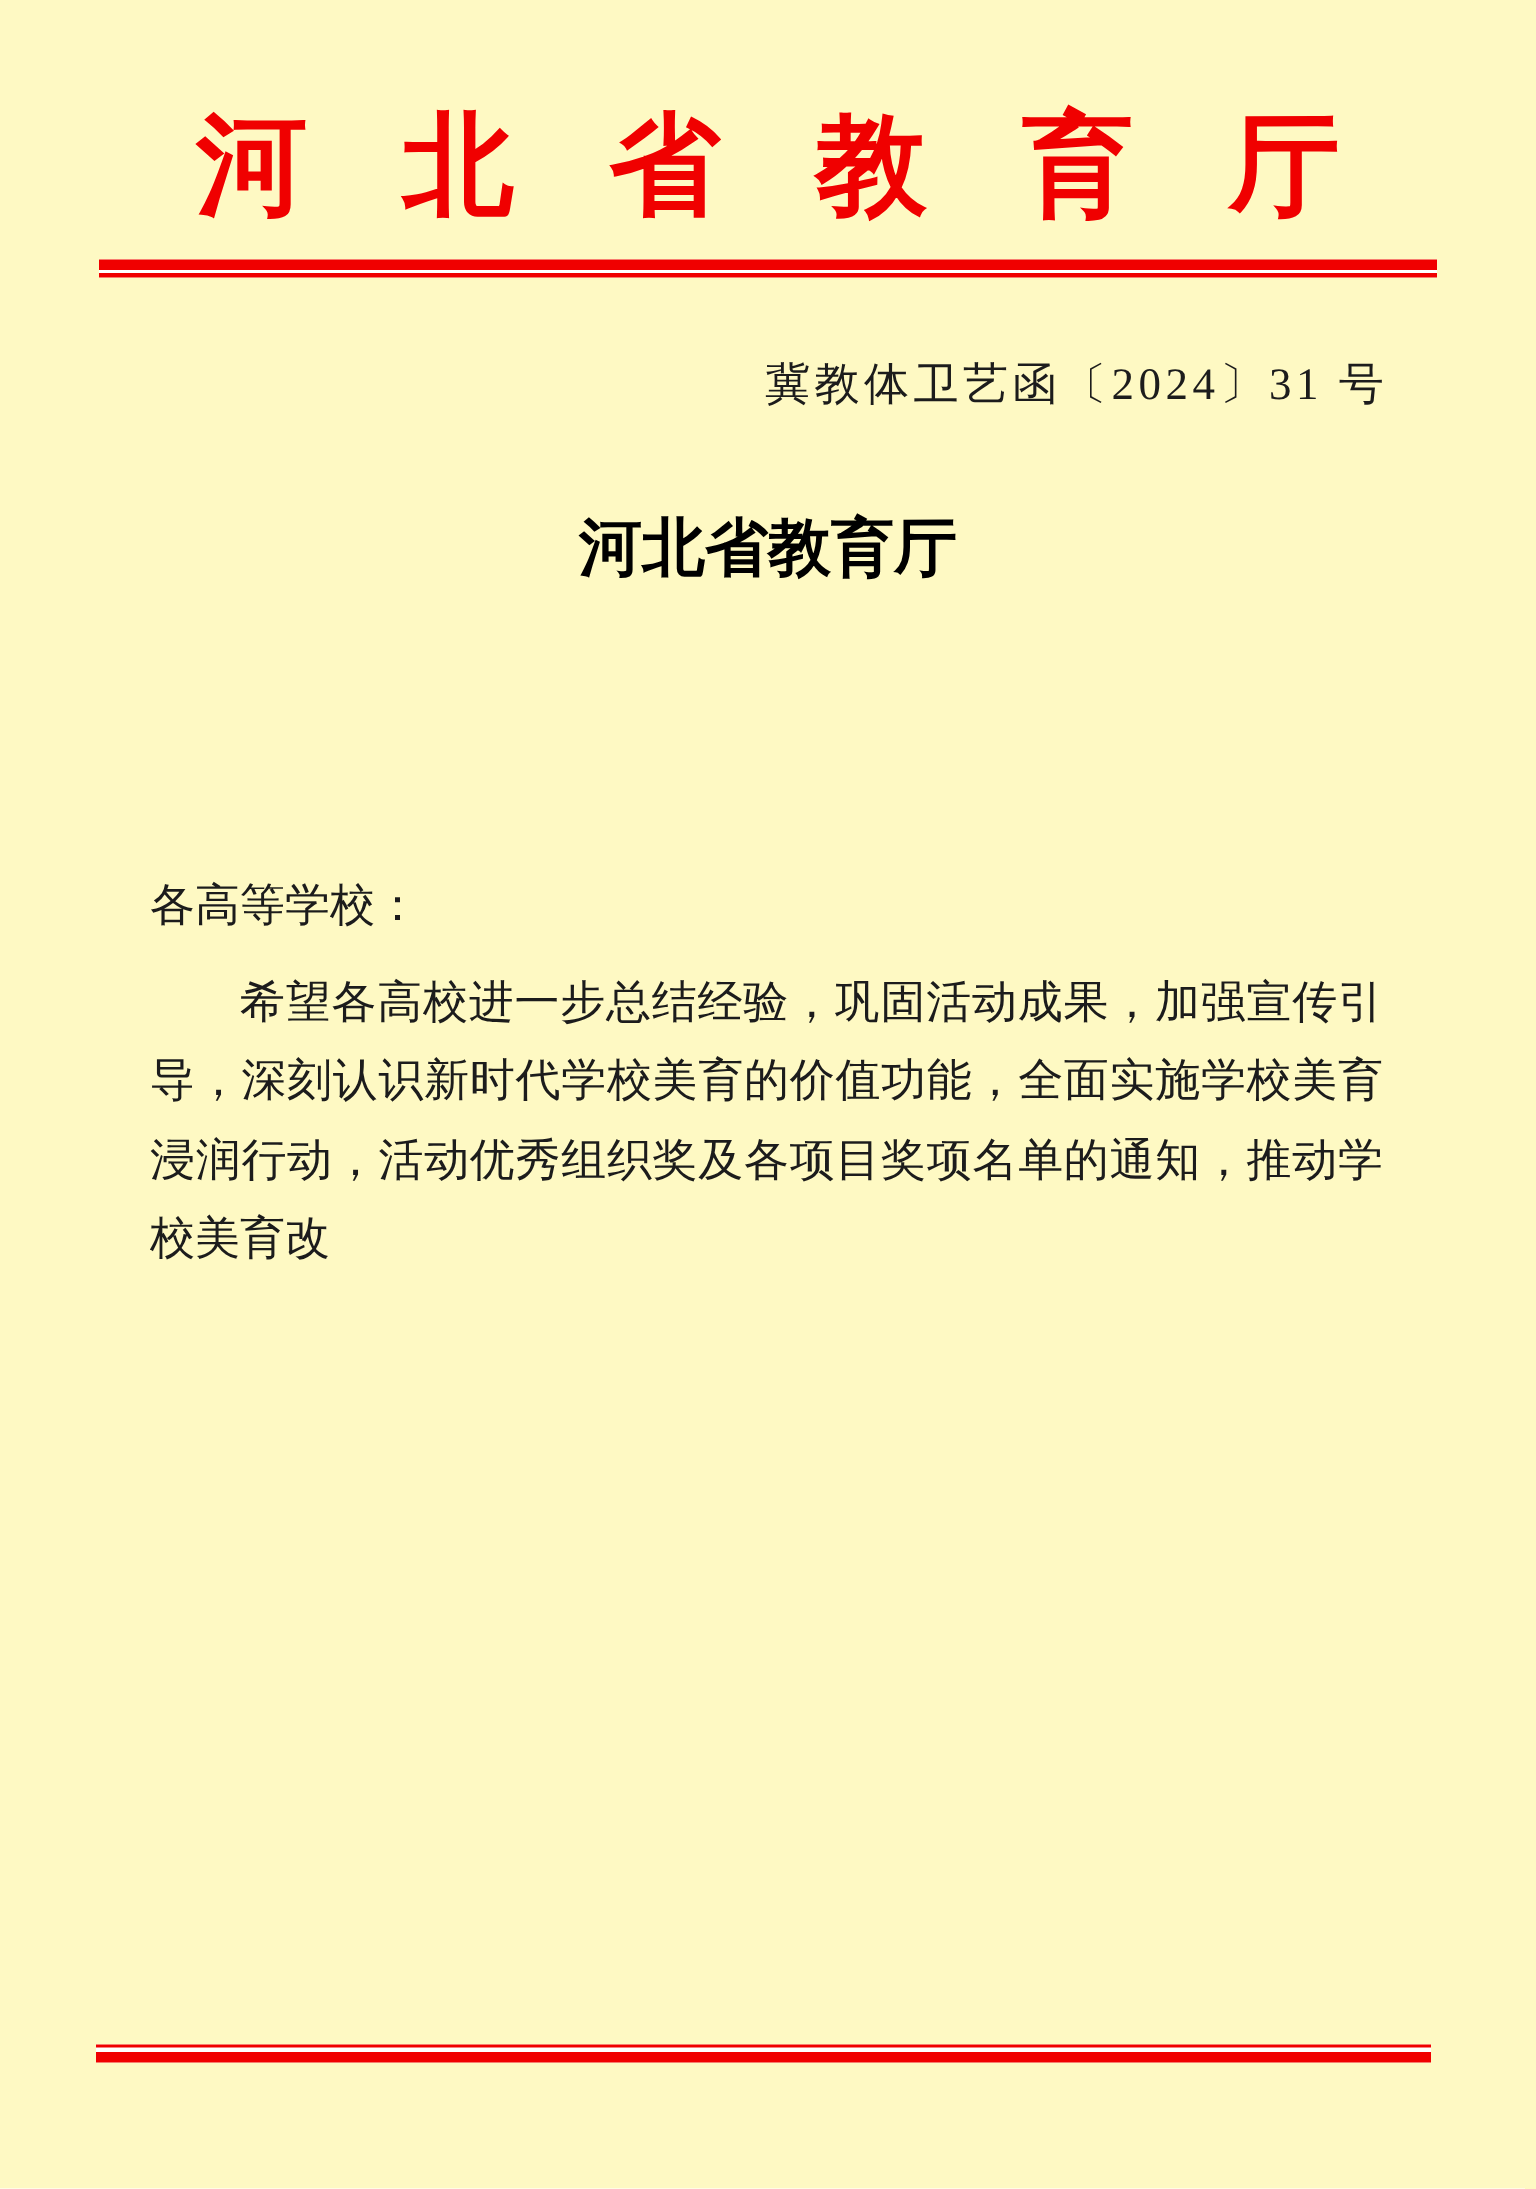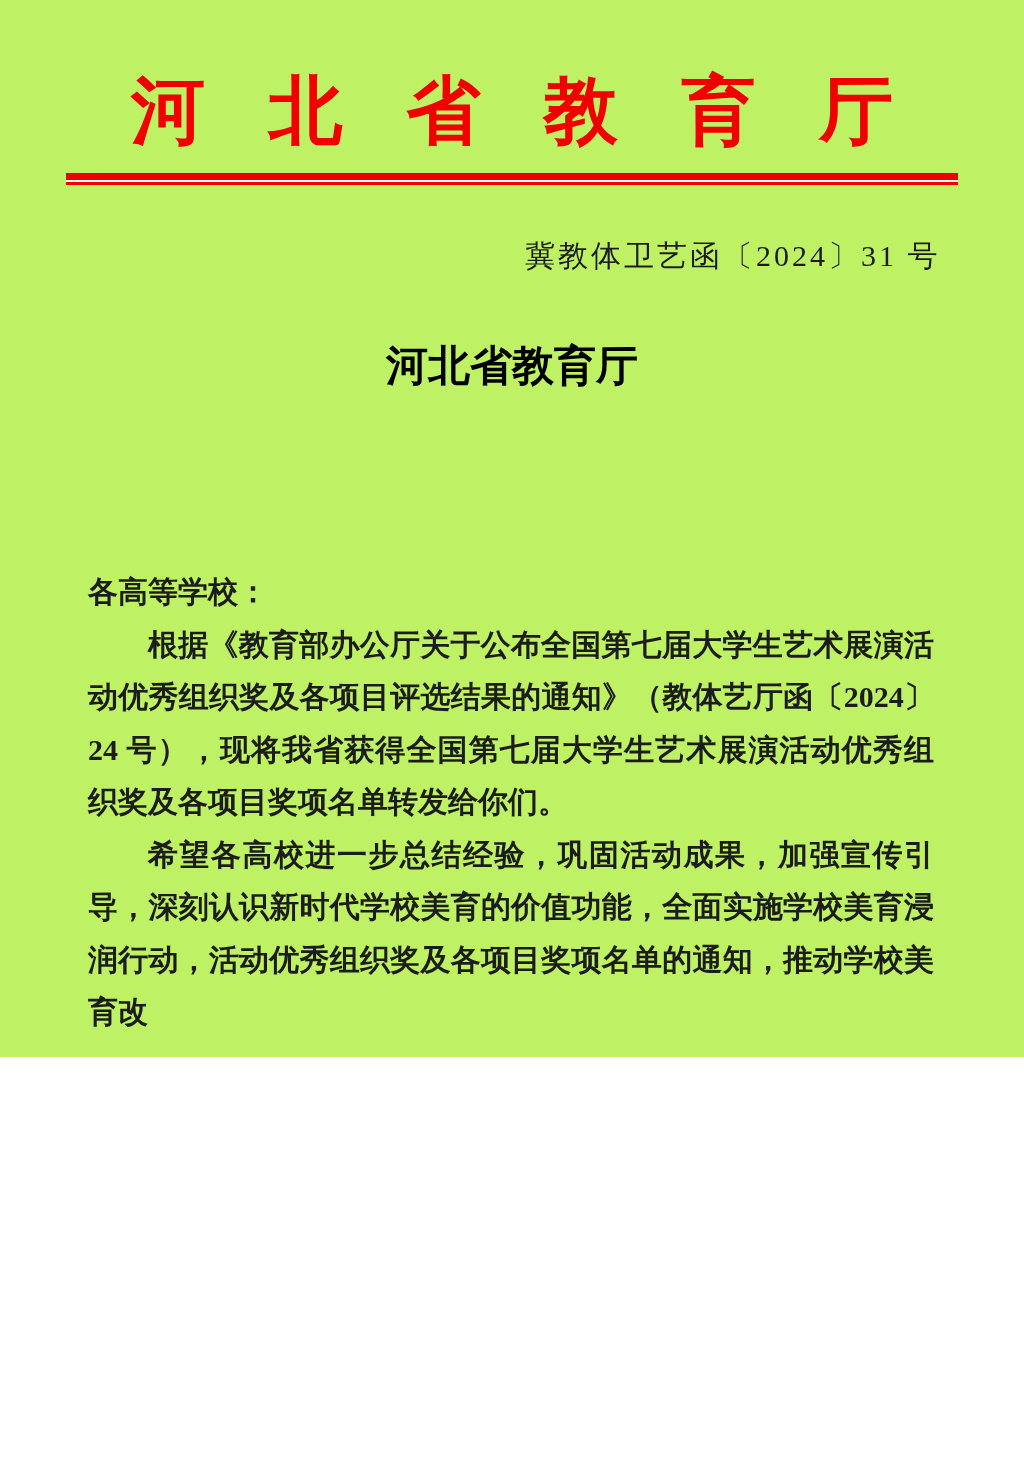--- a/index.html
+++ b/index.html
@@ -3,22 +3,22 @@
 <meta charset="utf-8">
 <style>
   html, body {
     margin: 0;
     padding: 0;
     background: #ffffff;
   }
   .page {
     position: relative;
     width: 1024px;
-    height: 1057px;
-    background: #bef264;
+    height: 1459px;
+    background: #fef9c3;
     overflow: hidden;
     font-family: "Liberation Serif", "DejaVu Serif", serif;
   }
   
   .agency {
     position: absolute;
     top: 74px;
     left: 66px;
     width: 892px;
     text-align: center;
@@ -40,21 +40,21 @@
     width: 892px;
     height: 2px;
     background: #ffffff;
     border-top: 7px solid #f00000;
     border-bottom: 3px solid #f00000;
   }
   
   .doc-number {
     position: absolute;
     top: 236px;
-    left: 525px;
+    left: 510px;
     font-size: 30px;
     letter-spacing: 3px;
     color: #1c1c1c;
     white-space: nowrap;
   }
   
   .title {
     position: absolute;
     top: 336px;
     left: 88px;
@@ -71,22 +71,21 @@
     top: 566px;
     left: 88px;
     width: 846px;
     font-size: 30px;
     line-height: 52.5px;
     color: #1c1c1c;
     text-align: justify;
     text-justify: inter-ideograph;
   }
   .body-text p {
-    margin: 0;
-    font-weight: bold;
+    margin: 12px;
   }
   .para {
     text-indent: 2em;
   }
   
   .rule-bottom {
     position: absolute;
     left: 64px;
     top: 1363px;
     width: 890px;
@@ -108,19 +107,18 @@
   <div class="rule-top"></div>
 
   <div class="doc-number">冀教体卫艺函〔2024〕31 号</div>
 
   <div class="title">
     <div>河北省教育厅</div>
   </div>
 
   <div class="body-text">
     <p class="salutation">各高等学校：</p>
-    <p class="para">根据《教育部办公厅关于公布全国第七届大学生艺术展演活动优秀组织奖及各项目评选结果的通知》（教体艺厅函〔2024〕24 号），现将我省获得全国第七届大学生艺术展演活动优秀组织奖及各项目奖项名单转发给你们。</p>
     <p class="para">希望各高校进一步总结经验，巩固活动成果，加强宣传引导，深刻认识新时代学校美育的价值功能，全面实施学校美育浸润行动，活动优秀组织奖及各项目奖项名单的通知，推动学校美育改</p>
   </div>
 
   <div class="rule-bottom"></div>
 
 </div>
 
 </body></html>

